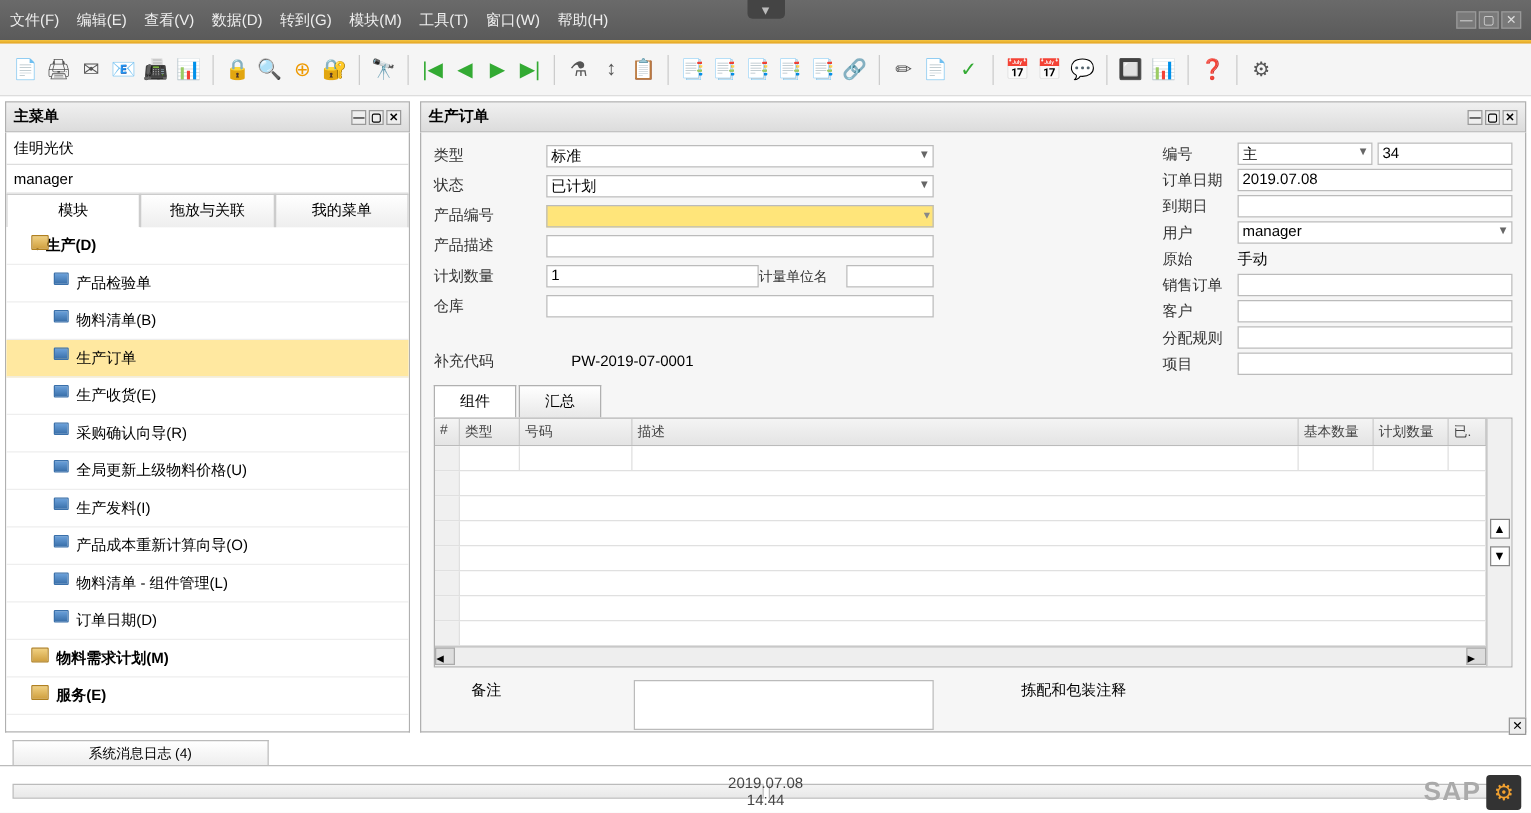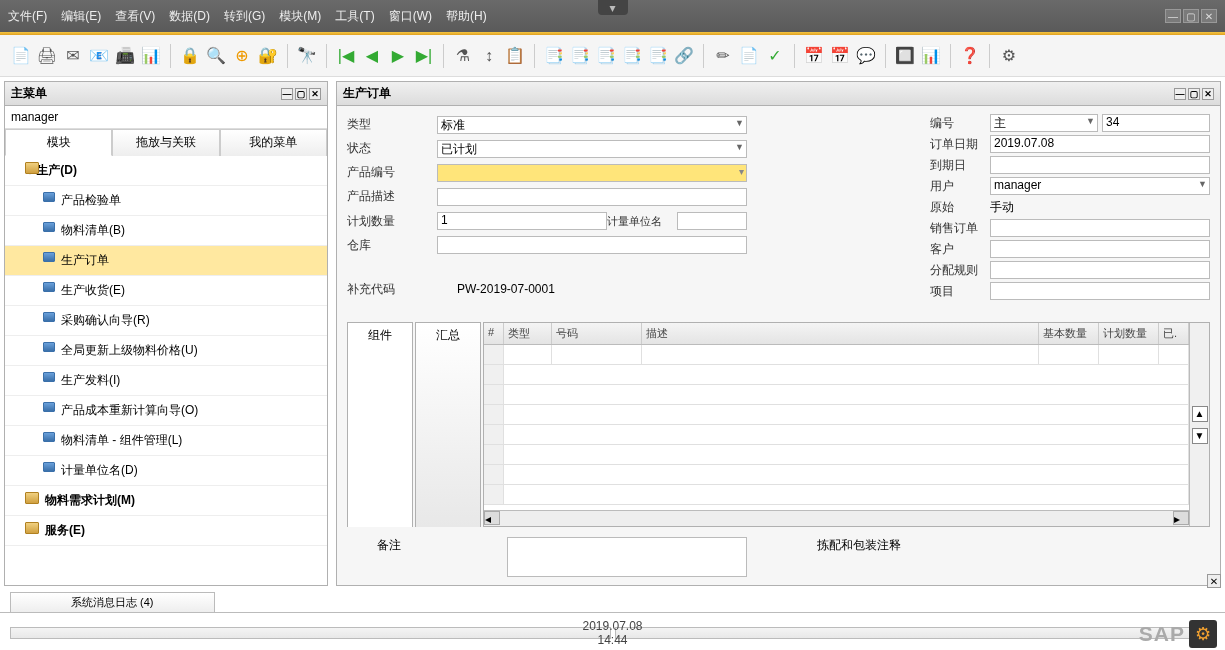--- a/index.html
+++ b/index.html
@@ -54,21 +54,21 @@
 .field.dropdown { position: relative; }
 .field.dropdown::after { content: "▼"; position: absolute; right: 2px; top: 1px; font-size: 9px; color: #666; }
 .field.yellow { background: #ffe57a; }
 .field.sub-dropdown { position: relative; }
 .field.sub-dropdown::after { content: "▾"; position: absolute; right: 2px; top: 1px; font-size: 10px; color: #888; }
 .field-static { height: 18px; display: flex; align-items: center; }
 .pair { display: flex; gap: 4px; }
 .pair .field { flex: 1; }
 
 
-.detail-section { margin-top: 22px; flex: 1; display: flex; flex-direction: row; }
+.detail-section { margin-top: 8px; flex: 1; display: flex; flex-direction: column; }
 .detail-tabs { display: flex; }
 .detail-tabs .dtab { padding: 4px 20px; border: 1px solid #b0b0b0; background: linear-gradient(#fff,#e8e8e8); cursor: pointer; margin-right: 2px; border-bottom: none; }
 .detail-tabs .dtab.active { background: #fff; }
 .grid-wrap { border: 1px solid #b0b0b0; flex: 1; display: flex; background: #fff; }
 .grid-main { flex: 1; overflow: hidden; display: flex; flex-direction: column; }
 .grid-header { display: flex; background: linear-gradient(#f4f4f4,#e4e4e4); border-bottom: 1px solid #bbb; }
 .grid-header .gh { padding: 3px 4px; border-right: 1px solid #ccc; font-size: 11px; color: #444; }
 .grid-rows { flex: 1; background: #fff; }
 .grid-rows .row { display: flex; border-bottom: 1px solid #e0e0e0; height: 20px; }
 .grid-rows .row .cell { border-right: 1px solid #e0e0e0; }
@@ -169,38 +169,39 @@
   <div class="sidebar">
     <div class="panel-header">
       <span>主菜单</span>
       <div class="ctrl">
         <span>—</span>
         <span>▢</span>
         <span>✕</span>
       </div>
     </div>
     <div class="sidebar-body">
+      <div class="sidebar-info">佳明光伏</div>
       <div class="sidebar-info">manager</div>
       <div class="sidebar-tabs">
         <div class="tab active">模块</div>
         <div class="tab">拖放与关联</div>
         <div class="tab">我的菜单</div>
       </div>
       <div class="tree">
         <div class="tree-item bold"><span class="icon"></span><span style="margin-left:-18px">▾ </span><span>生产(D)</span></div>
         <div class="tree-item child"><span class="icon"></span><span>产品检验单</span></div>
         <div class="tree-item child"><span class="icon"></span><span>物料清单(B)</span></div>
         <div class="tree-item child selected"><span class="icon"></span><span>生产订单</span></div>
         <div class="tree-item child"><span class="icon"></span><span>生产收货(E)</span></div>
         <div class="tree-item child"><span class="icon"></span><span>采购确认向导(R)</span></div>
         <div class="tree-item child"><span class="icon"></span><span>全局更新上级物料价格(U)</span></div>
         <div class="tree-item child"><span class="icon"></span><span>生产发料(I)</span></div>
         <div class="tree-item child"><span class="icon"></span><span>产品成本重新计算向导(O)</span></div>
         <div class="tree-item child"><span class="icon"></span><span>物料清单 - 组件管理(L)</span></div>
-        <div class="tree-item child"><span class="icon"></span><span>计量单位名(D)</span></div>
+        <div class="tree-item child"><span class="icon"></span><span>订单日期(D)</span></div>
         <div class="tree-item bold"><span class="icon"></span><span>物料需求计划(M)</span></div>
         <div class="tree-item bold"><span class="icon"></span><span>服务(E)</span></div>
       </div>
     </div>
   </div>
 
   <div class="form-window">
     <div class="panel-header">
       <span>生产订单</span>
       <div class="ctrl">

